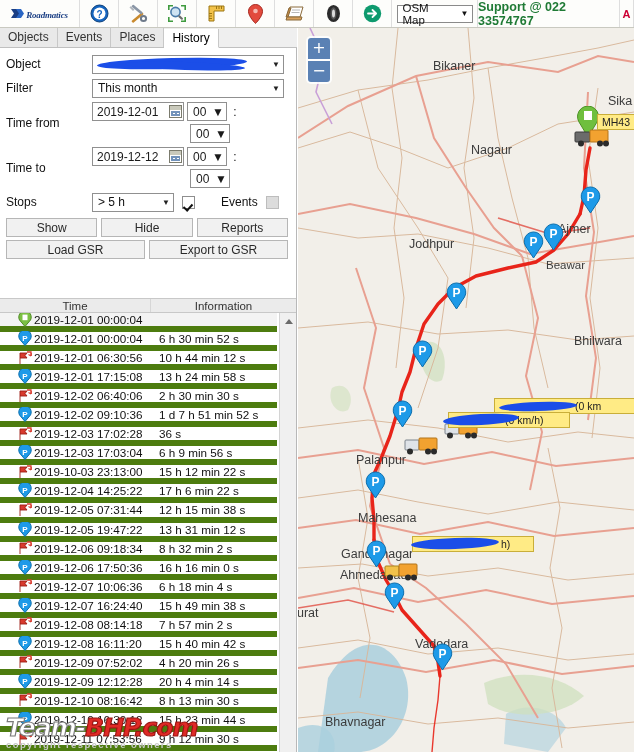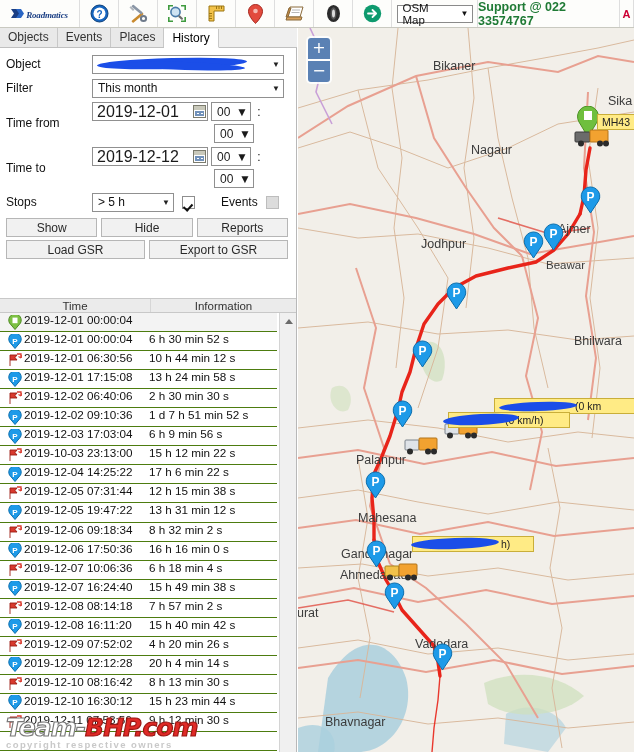--- a/index.html
+++ b/index.html
@@ -163,29 +163,29 @@
   .redact {
     position: absolute;
     background: #1b4ee8;
     border-radius: 50%;
     pointer-events: none;
   }
   .redact-obj1 { left: 4px; top: 2px; width: 150px; height: 11px; transform: rotate(-1.5deg); }
   .redact-obj2 { left: 32px; top: 6px; width: 120px; height: 8px; transform: rotate(2deg); }
 
   .datebox {
-    width: 116px; height: 19px;
+    width: 92px; height: 19px;
     border: 1px solid #909090;
     background: #fff;
     display: flex;
     align-items: center;
     justify-content: space-between;
     padding: 0 1px 0 4px;
     box-sizing: border-box;
-    font-size: 16px;
+    font-size: 12px;
   }
   .cal-ico {
     width: 13px; height: 13px;
     border: 1px solid #7b7b6d;
     background: linear-gradient(#c9c9bb 0 4px, #ffffff 4px 100%);
     box-sizing: border-box;
     position: relative;
   }
   .cal-ico::after {
     content: "";
@@ -270,24 +270,24 @@
     left: 0; top: 265px;
     width: 296px; height: 439px;
     background: #fff;
     box-sizing: border-box;
     overflow: hidden;
   }
   .rows { position: absolute; left: 0; top: 0; width: 277px; }
   .row {
     display: flex;
     height: 19.05px;
-    border-bottom: 1px solid #4d7c0f;
+    border-bottom: 6px solid #4d7c0f;
     font-size: 11.7px;
     color: #111;
-    padding-left: 6px;
+    padding-left: 16px;
     box-sizing: border-box;
   }
   .row.group { background: #f3f3f3; }
   .row .ico { width: 18px; flex: none; display: flex; align-items: center; justify-content: center; }
   .row .tm { width: 125px; flex: none; }
   .row .inf { flex: 1; }
 
   svg.gico { display: block; }
 
   .vscroll {
@@ -684,20 +684,31 @@
               <svg class="gico" width="14" height="15" viewBox="0 0 14 15">
                 <path d="M7 14.5 L1.5 8 A6.2 6.2 0 1 1 12.5 8 Z" fill="#1e9ae8" stroke="#0d6fad"></path>
                 <text x="7" y="9.5" font-size="8" font-weight="bold" fill="#ffffff" text-anchor="middle" font-family="Liberation Sans, sans-serif">P</text>
               </svg>
             </span>
             <span class="tm">2019-12-02 09:10:36</span>
             <span class="inf">1 d 7 h 51 min 52 s</span>
           </div>
           <div class="row">
             <span class="ico">
+              <svg class="gico" width="15" height="14" viewBox="0 0 15 14">
+                <path d="M2 13 L2 2 L9 2 L7 4.5 L9 7 L2 7" fill="#d83a2e" stroke="#9c1d14" stroke-width="0.9" stroke-linejoin="round"></path>
+                <path d="M9 1 L13 1 L13 5" fill="none" stroke="#d83a2e" stroke-width="1.3"></path>
+                <path d="M13 5 L10.5 3.6 M13 5 L13.4 2.2" fill="none" stroke="#d83a2e" stroke-width="1.1"></path>
+              </svg>
+            </span>
+            <span class="tm">2019-12-03 17:02:28</span>
+            <span class="inf">36 s</span>
+          </div>
+          <div class="row">
+            <span class="ico">
               <svg class="gico" width="14" height="15" viewBox="0 0 14 15">
                 <path d="M7 14.5 L1.5 8 A6.2 6.2 0 1 1 12.5 8 Z" fill="#1e9ae8" stroke="#0d6fad"></path>
                 <text x="7" y="9.5" font-size="8" font-weight="bold" fill="#ffffff" text-anchor="middle" font-family="Liberation Sans, sans-serif">P</text>
               </svg>
             </span>
             <span class="tm">2019-12-03 17:03:04</span>
             <span class="inf">6 h 9 min 56 s</span>
           </div>
           <div class="row">
             <span class="ico">
@@ -947,21 +958,21 @@
     <div class="zoomctl">
       <div class="zin">+</div>
       <div>−</div>
     </div>
 
     <div id="map-labels">
         <div class="city" style="left: 135px; top: 31px;">Bikaner</div>
         <div class="city" style="left: 310px; top: 66px;">Sika</div>
         <div class="city" style="left: 173px; top: 115px;">Nagaur</div>
         <div class="city" style="left: 260px; top: 194px;">Ajmer</div>
-        <div class="city" style="left: 111px; top: 209px; margin-left: 12px;">Jodhpur</div>
+        <div class="city" style="left: 111px; top: 209px;">Jodhpur</div>
         <div class="city sm" style="left: 248px; top: 231px;">Beawar</div>
         <div class="city" style="left: 276px; top: 306px;">Bhilwara</div>
         <div class="city" style="left: 164px; top: 384px;">Udaipur</div>
         <div class="city" style="left: 58px; top: 425px;">Palanpur</div>
         <div class="city" style="left: 60px; top: 483px;">Mahesana</div>
         <div class="city" style="left: 43px; top: 519px;">Gandhinagar</div>
         <div class="city" style="left: 42px; top: 540px;">Ahmedabad</div>
         <div class="city" style="left: -1px; top: 578px;">urat</div>
         <div class="city" style="left: 117px; top: 609px;">Vadodara</div>
         <div class="city" style="left: 27px; top: 687px;">Bhavnagar</div>

